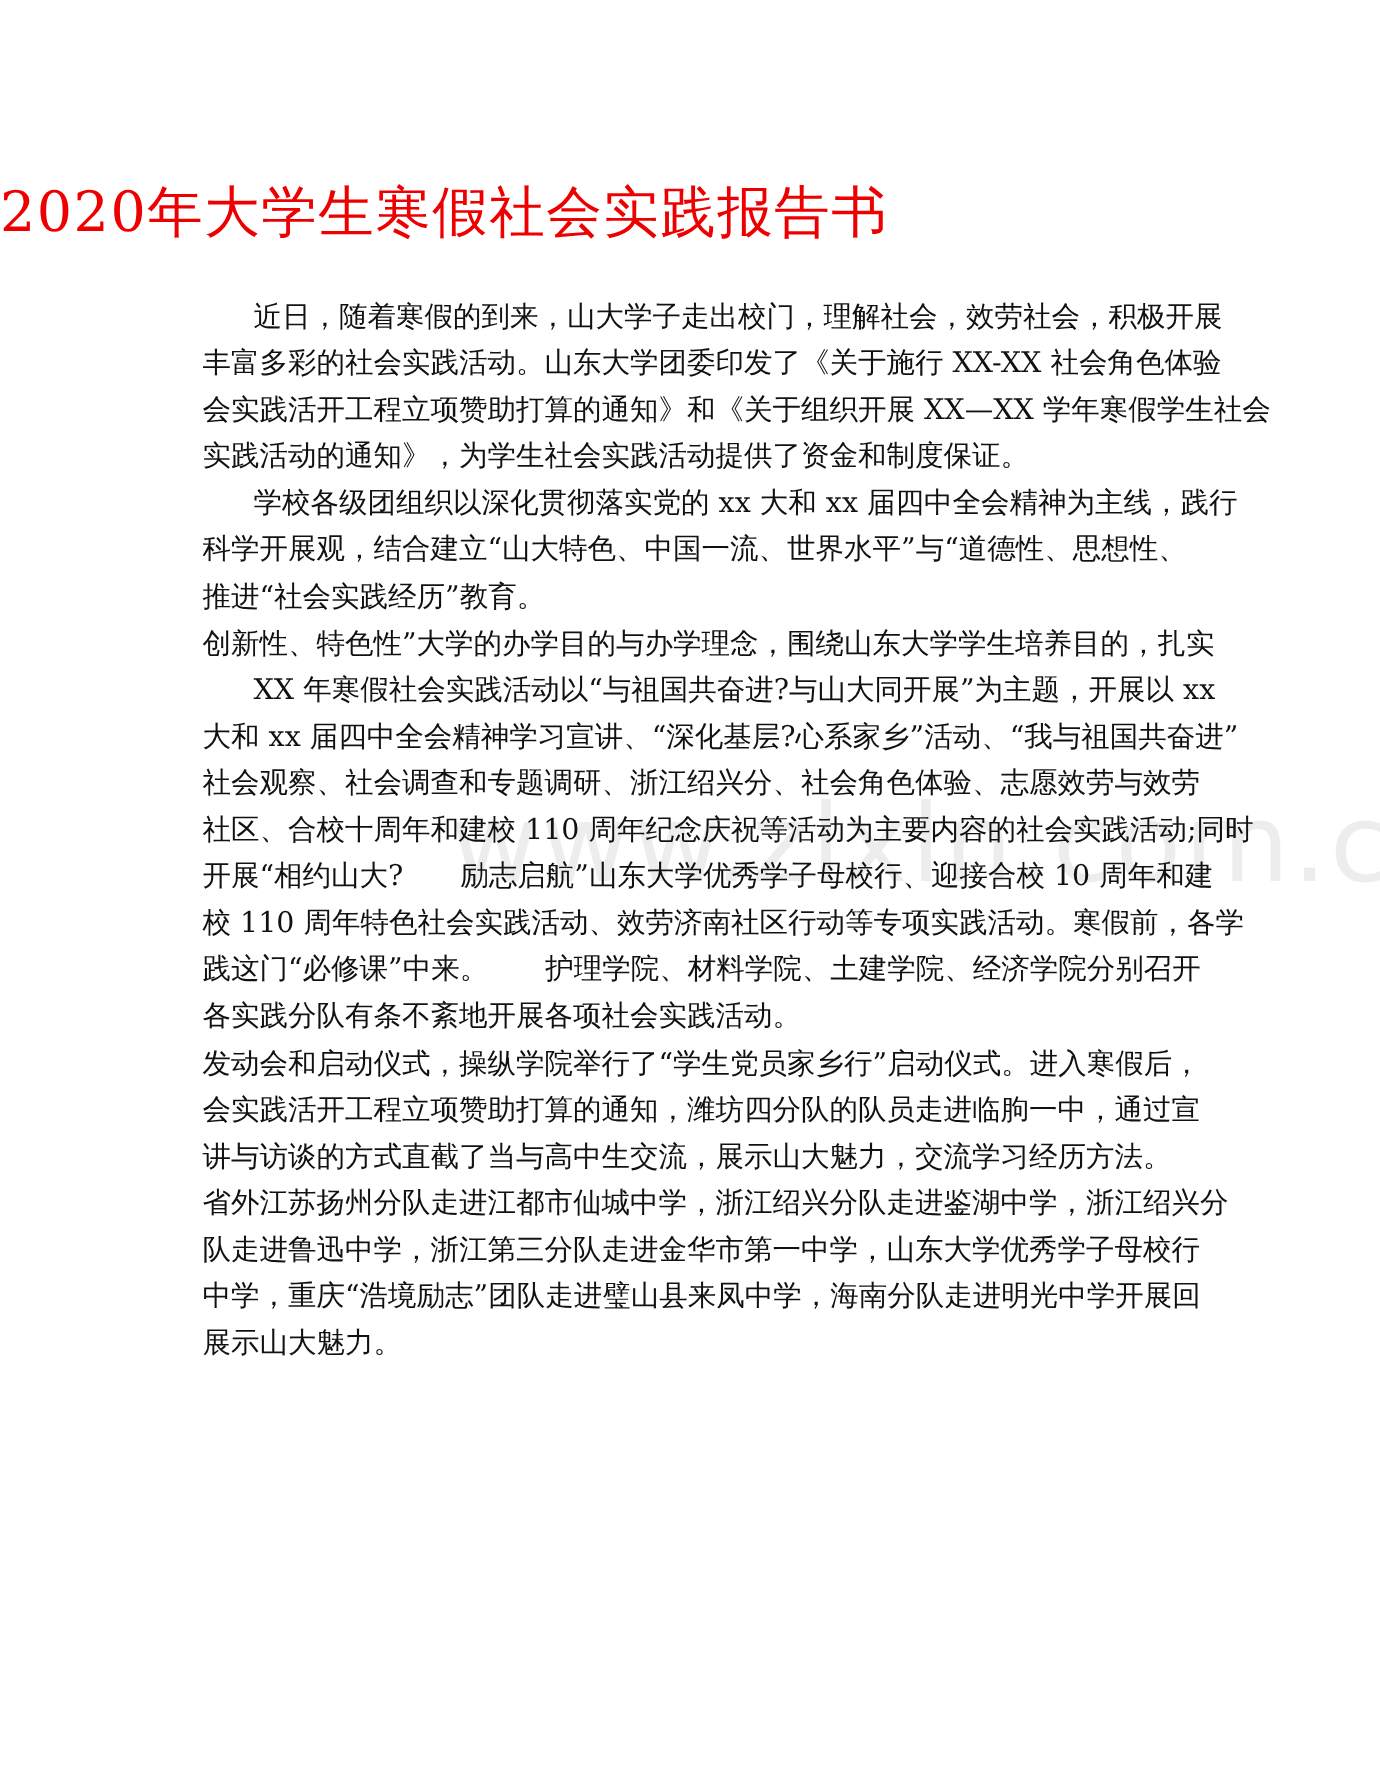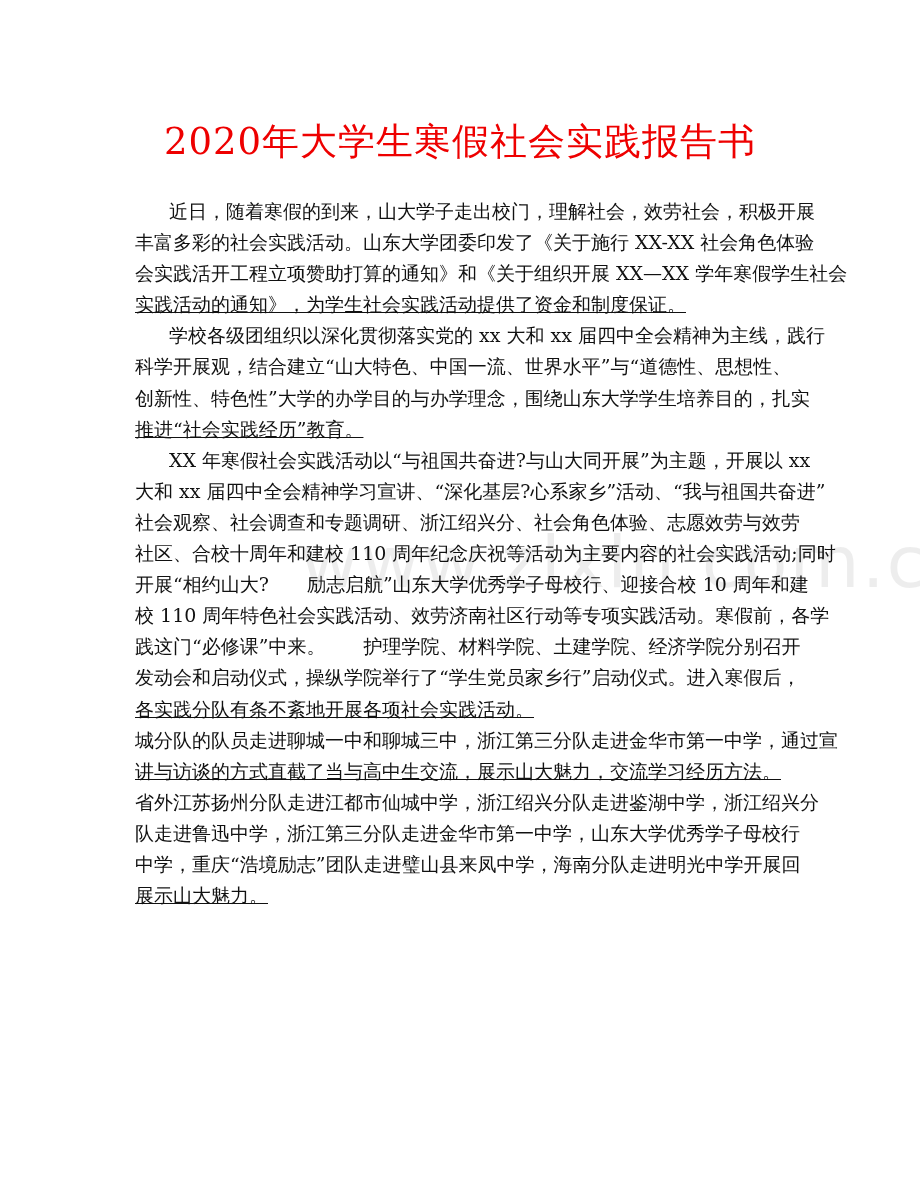--- a/index.html
+++ b/index.html
@@ -1,23 +1,23 @@
 <!DOCTYPE html>
 <html><head>
 <meta charset="utf-8">
 <style>
   html, body { margin: 0; padding: 0; background: #ffffff; }
   body { width: 920px; height: 1191px; position: relative; overflow: hidden;
          font-family: "DejaVu Serif", "Liberation Serif", serif; color: #111; }
-  .title { position: absolute; top: 118px; left: 0; width: 920px; text-align: center;
+  .title { position: absolute; top: 118px; left: 0; width: 920px; 
            font-size: 37px; color: #ee0000; letter-spacing: 1px; line-height: 48px; }
   .body { position: absolute; left: 135px; top: 196px; width: 650px; }
   .line { height: 31.1px; line-height: 31.1px; font-size: 19px; white-space: nowrap;
           text-align: justify; text-align-last: justify; }
-  .line.last { text-align-last: left; text-decoration: underline; }
+  .line.last { text-align-last: left; }
   .line.indent { padding-left: 34px; }
   .watermark { position: absolute; left: 300px; top: 520px; font-family: "DejaVu Sans", sans-serif;
                font-size: 72px; color: rgba(0,0,0,0.07); letter-spacing: 2px; pointer-events: none; }
 </style>
 </head>
 <body>
 
 <div class="title">2020年大学生寒假社会实践报告书</div>
 
 <div class="watermark">www.zlxln.com.cn</div>
@@ -25,35 +25,35 @@
 <div class="body">
   <div>
     <div class="line indent">近日，随着寒假的到来，山大学子走出校门，理解社会，效劳社会，积极开展</div>
     <div class="line">丰富多彩的社会实践活动。山东大学团委印发了《关于施行 XX-XX 社会角色体验</div>
     <div class="line">会实践活开工程立项赞助打算的通知》和《关于组织开展 XX—XX 学年寒假学生社会</div>
     <div class="line last">实践活动的通知》，为学生社会实践活动提供了资金和制度保证。</div>
   </div>
   <div>
     <div class="line indent">学校各级团组织以深化贯彻落实党的 xx 大和 xx 届四中全会精神为主线，践行</div>
     <div class="line">科学开展观，结合建立“山大特色、中国一流、世界水平”与“道德性、思想性、</div>
+    <div class="line last">推进“社会实践经历”教育。</div>
     <div class="line">创新性、特色性”大学的办学目的与办学理念，围绕山东大学学生培养目的，扎实</div>
-    <div class="line last">推进“社会实践经历”教育。</div>
   </div>
   <div>
     <div class="line indent">XX 年寒假社会实践活动以“与祖国共奋进?与山大同开展”为主题，开展以 xx</div>
     <div class="line">大和 xx 届四中全会精神学习宣讲、“深化基层?心系家乡”活动、“我与祖国共奋进”</div>
     <div class="line">社会观察、社会调查和专题调研、浙江绍兴分、社会角色体验、志愿效劳与效劳</div>
     <div class="line">社区、合校十周年和建校 110 周年纪念庆祝等活动为主要内容的社会实践活动;同时</div>
     <div class="line">开展“相约山大?　　励志启航”山东大学优秀学子母校行、迎接合校 10 周年和建</div>
     <div class="line">校 110 周年特色社会实践活动、效劳济南社区行动等专项实践活动。寒假前，各学</div>
     <div class="line">践这门“必修课”中来。　　护理学院、材料学院、土建学院、经济学院分别召开</div>
+    <div class="line last">各实践分队有条不紊地开展各项社会实践活动。</div>
     <div class="line">发动会和启动仪式，操纵学院举行了“学生党员家乡行”启动仪式。进入寒假后，</div>
-    <div class="line last">各实践分队有条不紊地开展各项社会实践活动。</div>
   </div>
   <div>
-    <div class="line">城分队的队员走进聊城一中和聊城三中，浙江第三分队走进金华市第一中学，通过宣</div>
+    <div class="line">会实践活开工程立项赞助打算的通知，潍坊四分队的队员走进临朐一中，通过宣</div>
     <div class="line last">讲与访谈的方式直截了当与高中生交流，展示山大魅力，交流学习经历方法。</div>
     <div class="line">省外江苏扬州分队走进江都市仙城中学，浙江绍兴分队走进鉴湖中学，浙江绍兴分</div>
     <div class="line">队走进鲁迅中学，浙江第三分队走进金华市第一中学，山东大学优秀学子母校行</div>
     <div class="line">中学，重庆“浩境励志”团队走进璧山县来凤中学，海南分队走进明光中学开展回</div>
     <div class="line last">展示山大魅力。</div>
   </div>
 </div>
 
 </body></html>

